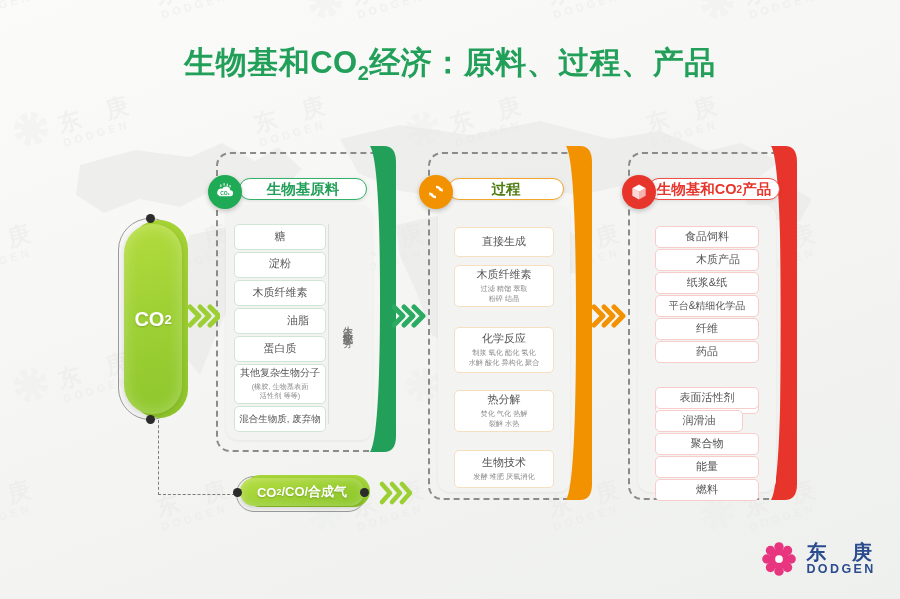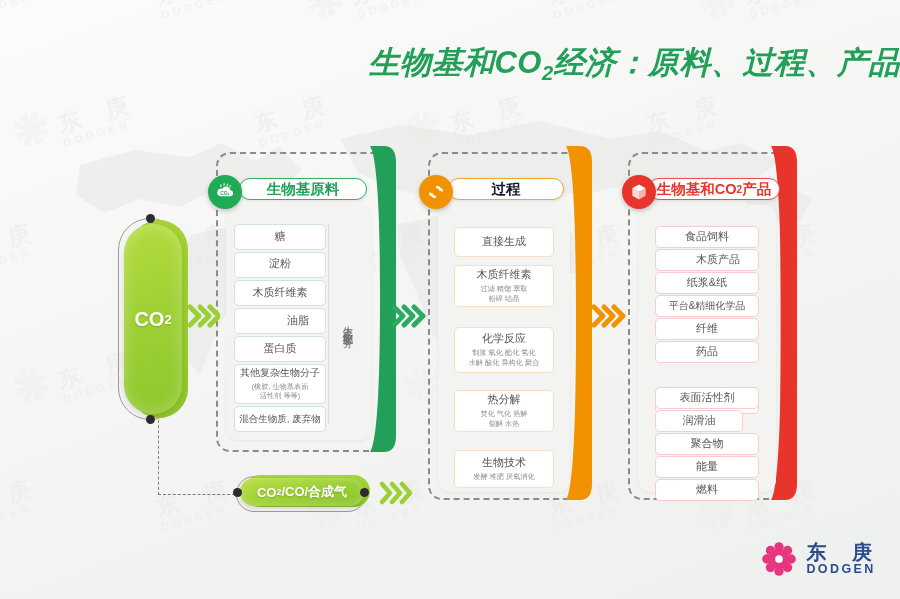--- a/index.html
+++ b/index.html
@@ -46,27 +46,26 @@
 
   
   .worldmap {
     position:absolute; left:40px; top:95px; width:820px; height:330px;
     opacity:.5; pointer-events:none;
   }
 
   
   .title {
     position: absolute; left: 0; right: 0; top: 42px;
-    text-align: right;
+    text-align: center;
     font-size: 31px;
     font-weight: bold;
     color: #22a05a;
     letter-spacing: .5px;
     z-index: 6;
-    font-style: italic;
   }
   .title sub { font-size: 20px; }
 
   
   .dashframe {
     position: absolute;
     border: 2px dashed #8b8b8b;
     border-radius: 14px;
     z-index: 2;
   }
@@ -409,21 +408,21 @@
   <div class="panel" style="left:438px; top:205px; width:132px; height:287px;"></div>
 
   <div class="badge" style="left:419px; top:175px; background:#f39200;">
     <svg width="20" height="20" viewBox="0 0 24 24">
       <path d="M12 4.5a7.5 7.5 0 0 1 7 4.8l-2.6.9a4.8 4.8 0 0 0-4.4-3z" fill="#fff"></path>
       <path d="M19.6 7.2l.7 4.6-4.4-1.5z" fill="#fff"></path>
       <path d="M12 19.5a7.5 7.5 0 0 1-7-4.8l2.6-.9a4.8 4.8 0 0 0 4.4 3z" fill="#fff"></path>
       <path d="M4.4 16.8l-.7-4.6 4.4 1.5z" fill="#fff"></path>
     </svg>
   </div>
-  <div class="hdr" style="left:448px; top:178px; width:116px; border:1.6px solid #f5a62e; color:#0f172a;">
+  <div class="hdr" style="left:448px; top:178px; width:116px; border:1.6px solid #f5a62e; color:#4d7c0f;">
     <span>过程</span>
   </div>
 
   <div class="item orange" style="left:454px; top:227px; width:100px; height:30px;">
     <div class="main">直接生成</div>
   </div>
   <div class="item orange" style="left:454px; top:265px; width:100px; height:42px;">
     <div class="main">木质纤维素</div>
     <div class="sub">过滤 精馏 萃取
 粉碎 结晶</div>

